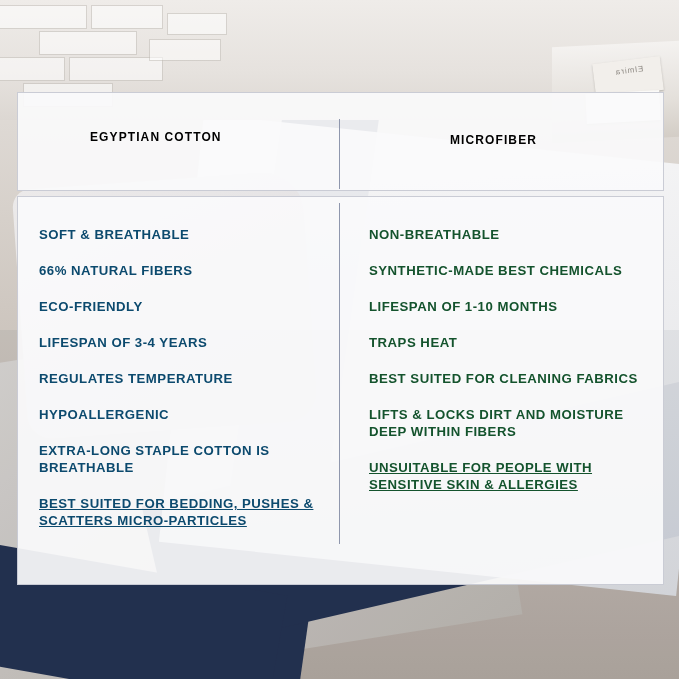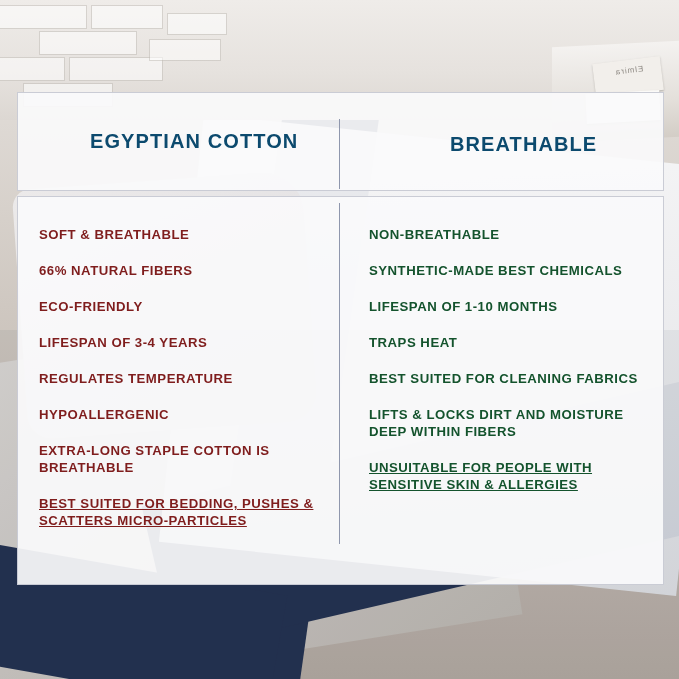--- a/index.html
+++ b/index.html
@@ -126,44 +126,44 @@
   .vline {
     position: absolute;
     width: 1px;
     background: #8f97ad;
   }
   #header-vline { left: 339px; top: 119px; height: 70px; }
   #body-vline   { left: 339px; top: 203px; height: 341px; }
 
   .col-title {
     position: absolute;
-    font-size: 20px;
+    font-size: 12px;
     font-weight: bold;
     letter-spacing: 1.1px;
-    color: #0c4a6e;
+    color: #000000;
     white-space: nowrap;
   }
   #title-left  { left: 90px;  top: 130px; }
   #title-right { left: 450px; top: 133px; }
 
   .col-list {
     position: absolute;
     width: 290px;
     list-style: none;
     margin: 0;
     padding: 0;
   }
   #list-left  { left: 39px;  top: 226px; }
   #list-right { left: 369px; top: 226px; }
 
   .col-list li {
     font-size: 13.2px;
     font-weight: bold;
     letter-spacing: 0.5px;
-    color: #7f1d1d;
+    color: #0c4a6e;
     line-height: 17px;
     margin-bottom: 19px;
   }
   #list-right li { color: #14532d; }
   .col-list li:last-child { margin-bottom: 0; text-decoration: underline; }
 
   .nowrap { white-space: nowrap; }
 </style>
 </head>
 <body>
@@ -192,21 +192,21 @@
   <div class="table"></div>
   <div class="book"></div>
   <div class="book-text">Elmira</div>
   <div class="book2"></div>
 
   <div class="shade" style="left:0px; top:330px; width:679px; height:349px;"></div>
 
   <div class="panel" id="header-panel"></div>
   <div class="vline" id="header-vline"></div>
   <div class="col-title" id="title-left">EGYPTIAN COTTON</div>
-  <div class="col-title" id="title-right">BREATHABLE</div>
+  <div class="col-title" id="title-right">MICROFIBER</div>
 
   <div class="panel" id="body-panel"></div>
   <div class="vline" id="body-vline"></div>
 
   <ul class="col-list" id="list-left">
     <li class="nowrap">SOFT &amp; BREATHABLE</li>
     <li class="nowrap">66% NATURAL FIBERS</li>
     <li class="nowrap">ECO-FRIENDLY</li>
     <li class="nowrap">LIFESPAN OF 3-4 YEARS</li>
     <li class="nowrap">REGULATES TEMPERATURE</li>

